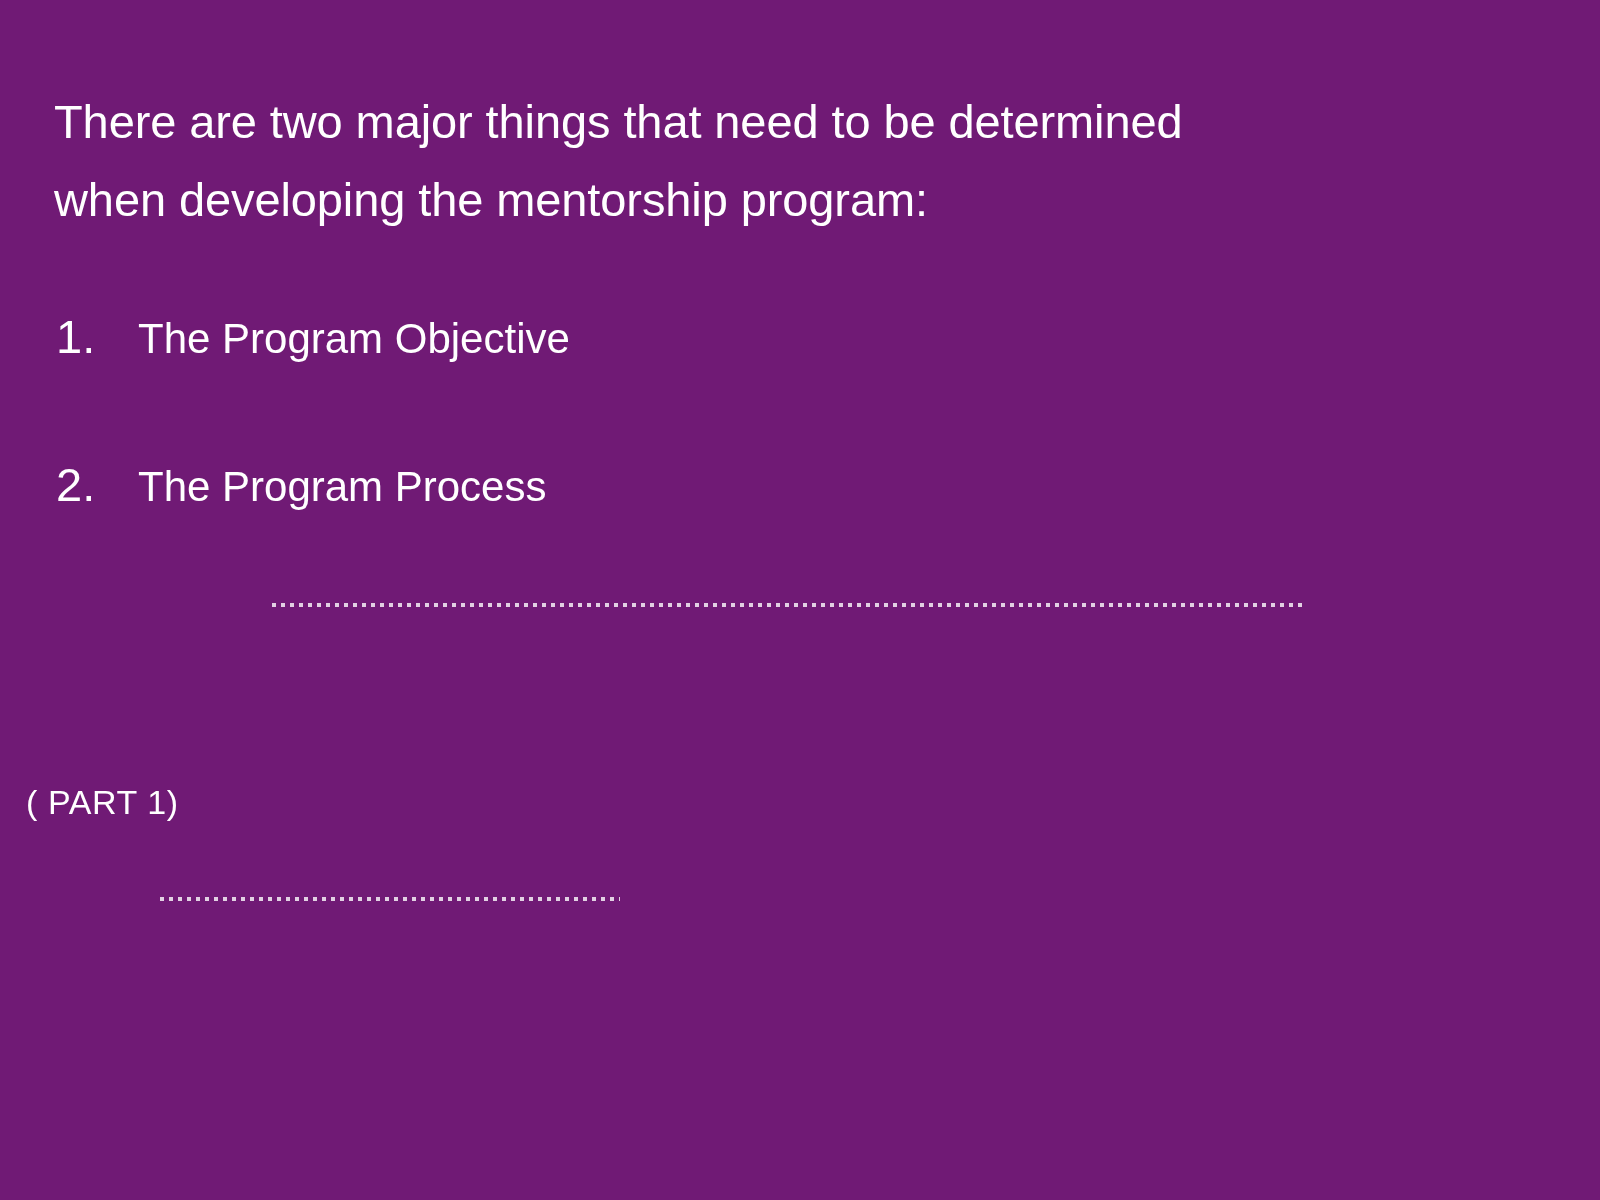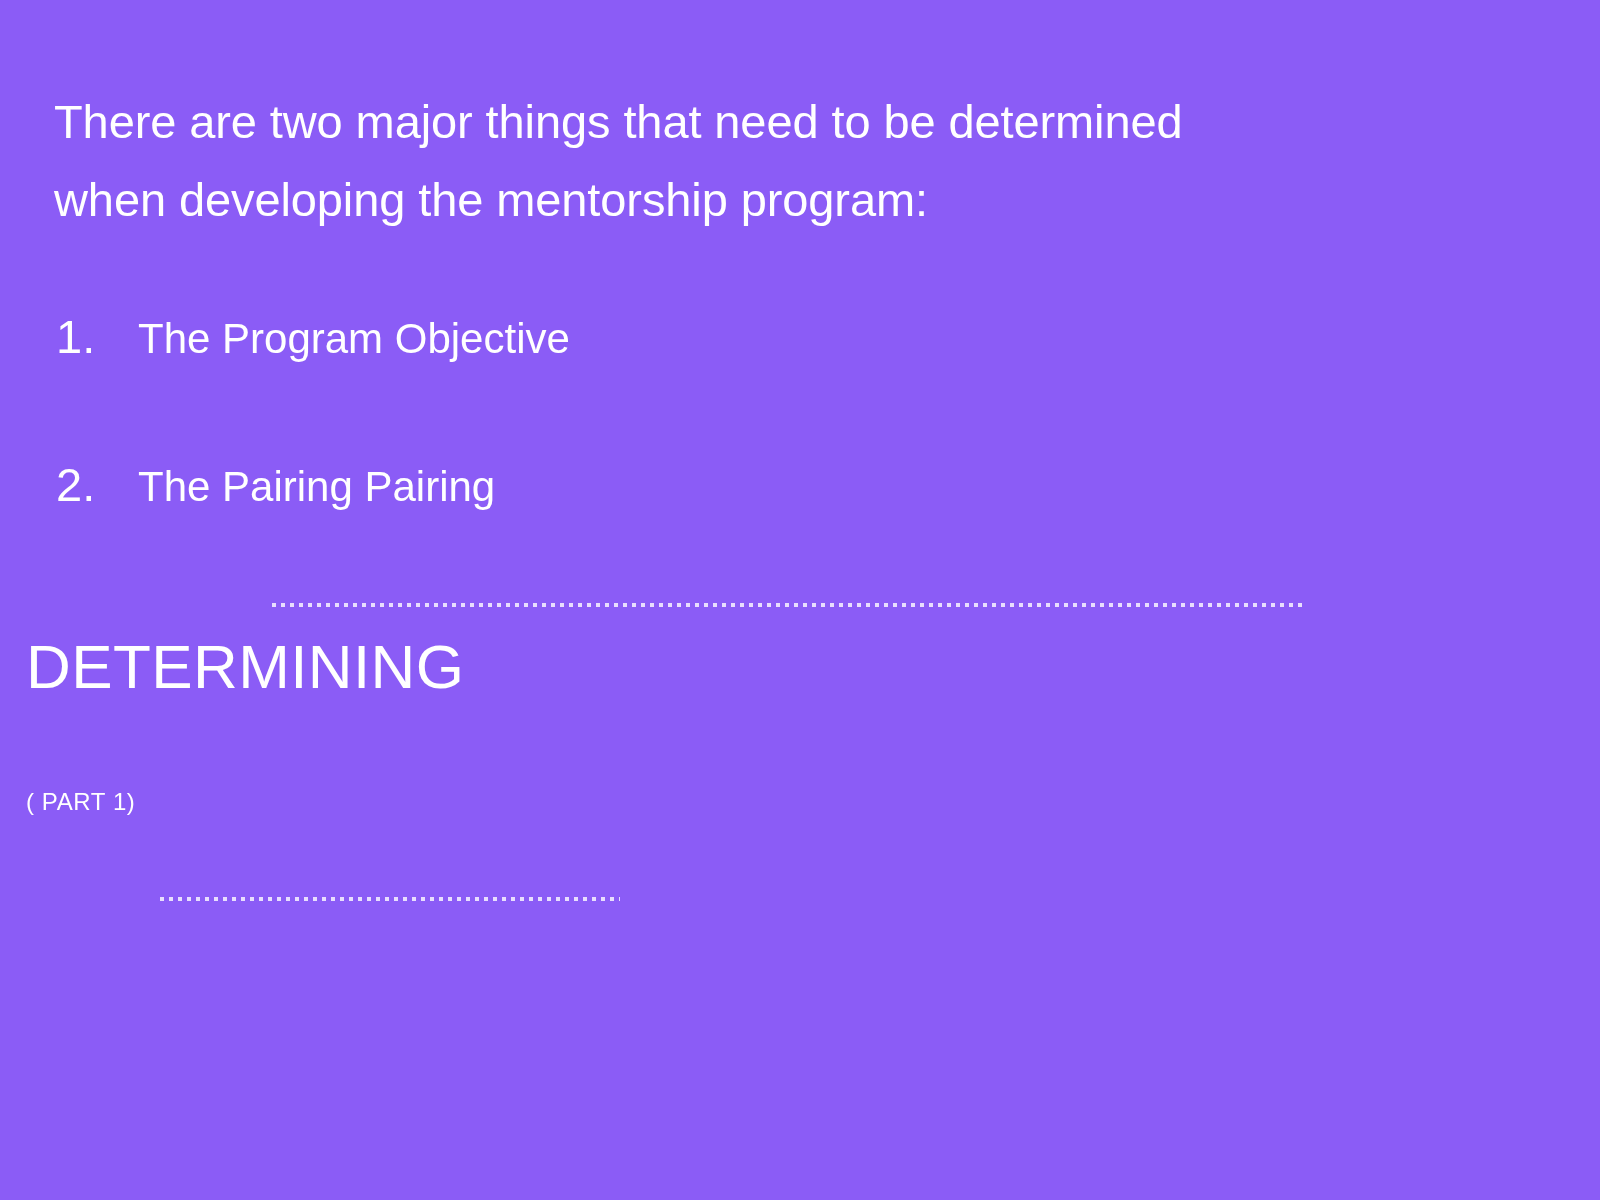--- a/index.html
+++ b/index.html
@@ -12,21 +12,21 @@
     background: #a3a3a3;
     font-family: "Liberation Sans", sans-serif;
     color: #ffffff;
     overflow: hidden;
     position: relative;
   }
 
   .slide {
     position: absolute;
     inset: 0;
-    background: #8b5cf6;
+    background: #701a75;
   }
 
   
   .intro-block {
     position: absolute;
     left: 54px;
     top: 83px;
     width: 1460px;
   }
   .intro-line {
@@ -101,21 +101,21 @@
     line-height: 83px;
     font-weight: 400;
     letter-spacing: 0.4px;
     color: #ffffff;
     white-space: nowrap;
   }
   .section-subtitle {
     position: absolute;
     left: 26px;
     top: 782px;
-    font-size: 24px;
+    font-size: 34px;
     line-height: 40px;
     font-weight: 400;
     letter-spacing: 0.6px;
     color: #ffffff;
     white-space: nowrap;
   }
 </style>
 </head>
 <body>
 
@@ -128,28 +128,27 @@
 
   <div class="num-list">
 
     <div class="num-item">
       <span class="marker">1.</span>
       <span class="num-text">The Program Objective</span>
     </div>
 
     <div class="num-item">
       <span class="marker">2.</span>
-      <span class="num-text">The Pairing Pairing</span>
+      <span class="num-text">The Program Process</span>
     </div>
 
   </div>
 
   <div class="dotted-rule top-rule"></div>
 
   <div class="section-title">
-    <div class="title-line">DETERMINING</div>
   </div>
 
   <div class="section-subtitle">( PART  1)</div>
 
   <div class="dotted-rule bottom-rule"></div>
 
 </div>
 
 </body></html>

